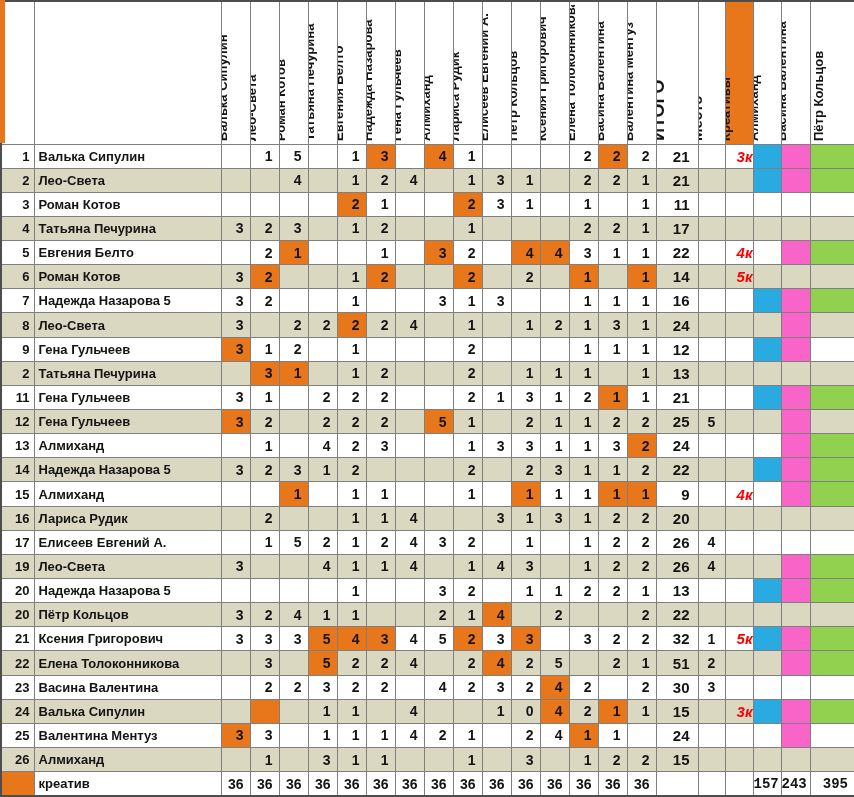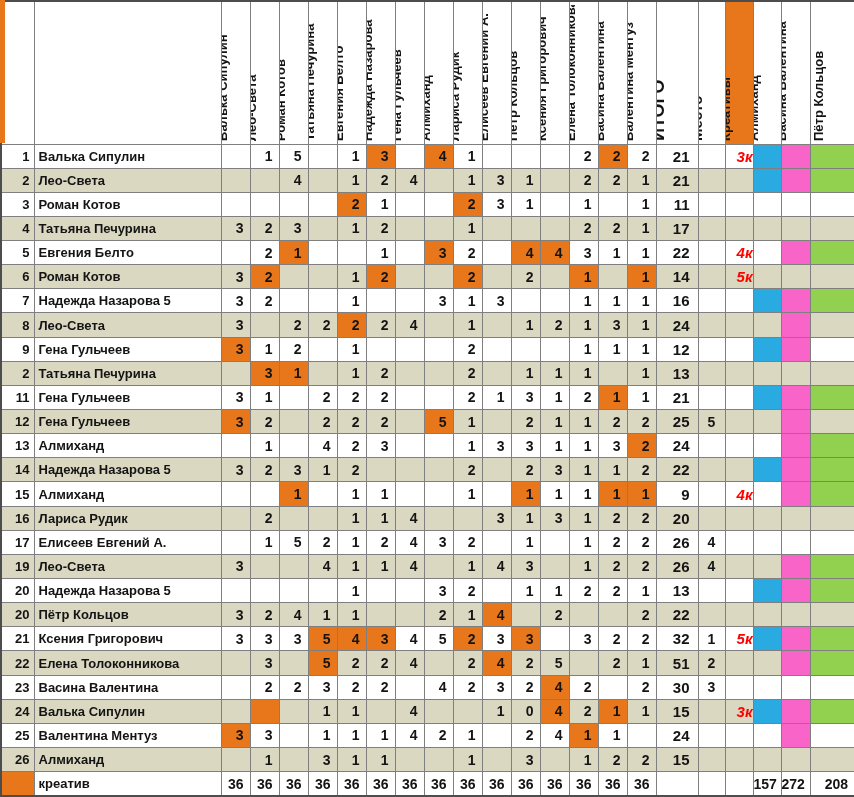--- a/index.html
+++ b/index.html
@@ -19,21 +19,21 @@
   .h-kre{background:var(--orange,#E8771B);}
   .h-kre .vtext{left:7px;}
   .h-c1 .vtext,.h-c2 .vtext{left:7px;}
   .h-c3 .vtext{left:15px;}
   .num{text-align:right;padding-right:4px;font-size:13px;}
   .name{text-align:left;padding-left:4px;font-size:13px;}
   .val{text-align:right;padding-right:6px;font-size:14px;}
   .itogo-val{text-align:right;padding-right:8px;font-size:15px;}
   .mesto-val{text-align:center;font-size:14px;}
   .kre-val{text-align:right;font-size:15px;color:var(--red,#FF0000);font-style:italic;}
-  .rv{text-align:right;padding-right:6px;font-size:14px;}
+  .rv{text-align:right;padding-right:6px;font-size:14px;font-family:Liberation Mono, monospace;}
   tr.beige td{background:var(--beige,#DBD8C2);}
   td.orange{background:var(--orange,#E8771B) !important;}
   td.m1{background:var(--cyan,#29ABE2) !important;}
   td.m2{background:var(--pink,#F964C9) !important;}
   td.m3{background:var(--green,#92D050) !important;}
   .left-accent{position:absolute;left:0;top:0;width:5px;height:143px;
                background:var(--orange,#E8771B);z-index:3;}
 </style>
 </head>
 <body>
@@ -801,18 +801,18 @@
           <td class="val">36</td>
           <td class="val">36</td>
           <td class="val">36</td>
           <td class="val">36</td>
           <td class="val">36</td>
           <td class="val">36</td>
           <td class="itogo-val"></td>
           <td class="mesto-val"></td>
           <td class="kre-val"></td>
           <td class="rv">157</td>
-          <td class="rv">272</td>
-          <td class="rv">208</td>
+          <td class="rv">243</td>
+          <td class="rv">395</td>
         </tr>
       </tbody>
   </table>
 </div>
 
 </body></html>

